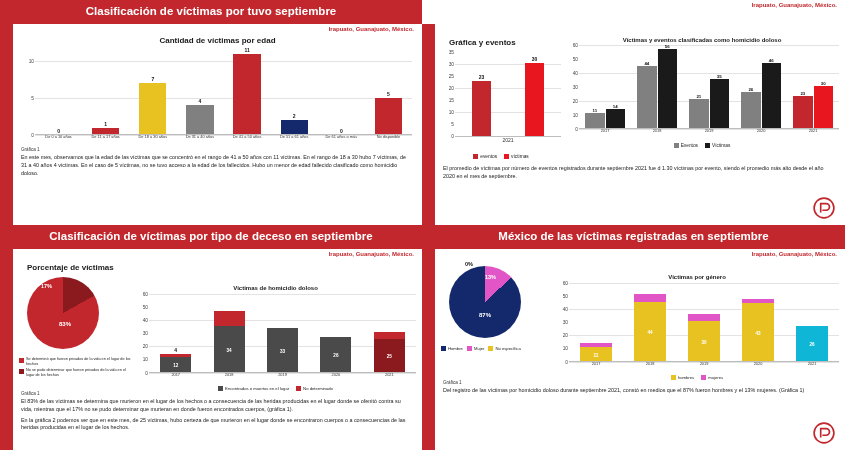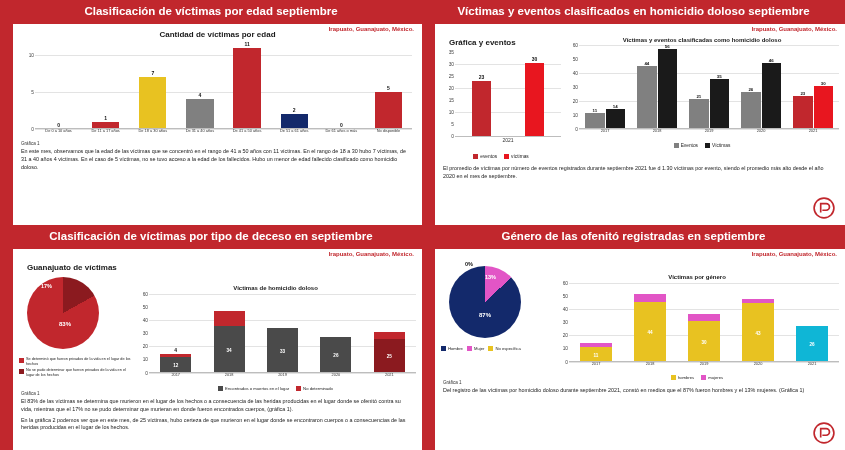--- a/index.html
+++ b/index.html
@@ -95,21 +95,21 @@
   }
   .baseline {
     position: absolute; left: 14px; right: 0; bottom: 12px;
     border-top: 1px solid #bdbdbd;
   }
   .legend { display: flex; gap: 7px; align-items: center; font-size: 4.8px; color: #222; }
   .legend .key { display: flex; gap: 2px; align-items: center; }
   .swatch { width: 5px; height: 5px; display: inline-block; }
 
   
-  #p1 .content { top: 27px; }
+  #p1 .content { top: 33px; }
   #p1 .plot { height: 100px; margin: 2px 4px 0 2px; }
 
   
   .two-col { display: flex; gap: 4px; }
   #p2 .plot-a { width: 120px; height: 105px; position: relative; }
   #p2 .plot-b { flex: 1; height: 100px; position: relative; }
 
   
   #p3 .plot { height: 105px; }
 
@@ -139,21 +139,21 @@
     position: absolute; bottom: 100%; left: 0; right: 0;
     text-align: center; font-size: 4.4px; font-style: normal; font-weight: bold; color: #111;
   }
 </style>
 </head>
 <body>
 
 <div class="grid">
 
   <div class="panel" id="p1">
-    <div class="panel-title">Clasificación de víctimas por edad septiembre</div>
+    <div class="panel-title">Clasificación de víctimas por tuvo septiembre</div>
     <div class="subtitle-bar">Irapuato, Guanajuato, México.</div>
     <div class="leftband"></div>
     <div class="content">
       <div class="chart-head center">Cantidad de víctimas por edad</div>
 
       <div class="plot">
         <div class="axis-y">
           <span style="top:88px">0</span>
           <span style="top:51px">5</span>
           <span style="top:14px">10</span>
@@ -209,21 +209,20 @@
       </div>
 
       <div class="caption">Gráfica 1</div>
       <div class="note">
         <p>En este mes, observamos que la edad de las víctimas que se concentró en el rango de 41 a 50 años con 11 víctimas. En el rango de 18 a 30 hubo 7 víctimas, de 31 a 40 años 4 víctimas. En el caso de 5 víctimas, no se tuvo acceso a la edad de los fallecidos. Hubo un menor de edad fallecido clasificado como homicidio doloso.</p>
       </div>
     </div>
   </div>
 
   <div class="panel" id="p2">
-    <div class="panel-title">Víctimas  y eventos clasificados en homicidio doloso septiembre</div>
     <div class="subtitle-bar">Irapuato, Guanajuato, México.</div>
     <div class="leftband"></div>
     <div class="content">
       <div class="two-col">
 
         <div>
           <div class="chart-head">Gráfica  y eventos</div>
           <div class="plot plot-a">
             <div class="axis-y">
               <span style="top:88px">0</span>
@@ -364,21 +363,21 @@
         <path d="M14 28 L14 12 L24 12 a6 6 0 0 1 0 12 L17 24" fill="none" stroke="#C1272D" stroke-width="3"></path>
       </svg>
     </div>
   </div>
 
   <div class="panel" id="p3">
     <div class="panel-title">Clasificación de víctimas por tipo de deceso en septiembre</div>
     <div class="subtitle-bar">Irapuato, Guanajuato, México.</div>
     <div class="leftband"></div>
     <div class="content">
-      <div class="chart-head">Guanajuato de víctimas</div>
+      <div class="chart-head">Porcentaje de víctimas</div>
 
       <div class="two-col">
         <div>
           <div class="pie-wrap">
             <div class="pie" style="background: conic-gradient(#8B1A1F 0deg 61deg, #C1272D 61deg 360deg);"></div>
             <div class="pie-lbl" style="left:22px;top:10px;color:#fff;font-size:5.5px">17%</div>
             <div class="pie-lbl" style="left:40px;top:48px;color:#fff">83%</div>
           </div>
           <div class="pie-legend" style="width:112px">
             <div>
@@ -477,21 +476,21 @@
 
       <div class="caption">Gráfica 1</div>
       <div class="note">
         <p>El 83% de las víctimas se determina que murieron en el lugar de los hechos o a consecuencia de las heridas producidas en el lugar donde se ofenitó contra su vida, mientras que el 17% no se pudo determinar que murieran en donde fueron encontrados cuerpos, (gráfica 1).</p>
         <p>En la gráfica 2 podemos ver que en este mes, de 25 víctimas, hubo certeza de que murieron en el lugar donde se encontraron cuerpos o a consecuencias de las heridas producidas en el lugar de los hechos.</p>
       </div>
     </div>
   </div>
 
   <div class="panel" id="p4">
-    <div class="panel-title">Género de las ofenitó registradas en septiembre</div>
+    <div class="panel-title">México de las víctimas registradas en septiembre</div>
     <div class="subtitle-bar">Irapuato, Guanajuato, México.</div>
     <div class="leftband"></div>
     <div class="content">
 
       <div class="two-col">
         <div>
           <div class="pie-wrap">
             <div class="pie" style="background: conic-gradient(#E255C6 0deg 47deg, #13296B 47deg 360deg);"></div>
             <div class="pie-lbl" style="left:24px;top:-1px;color:#111;font-size:5.5px">0%</div>
             <div class="pie-lbl" style="left:44px;top:12px;color:#fff;font-size:5.5px">13%</div>

